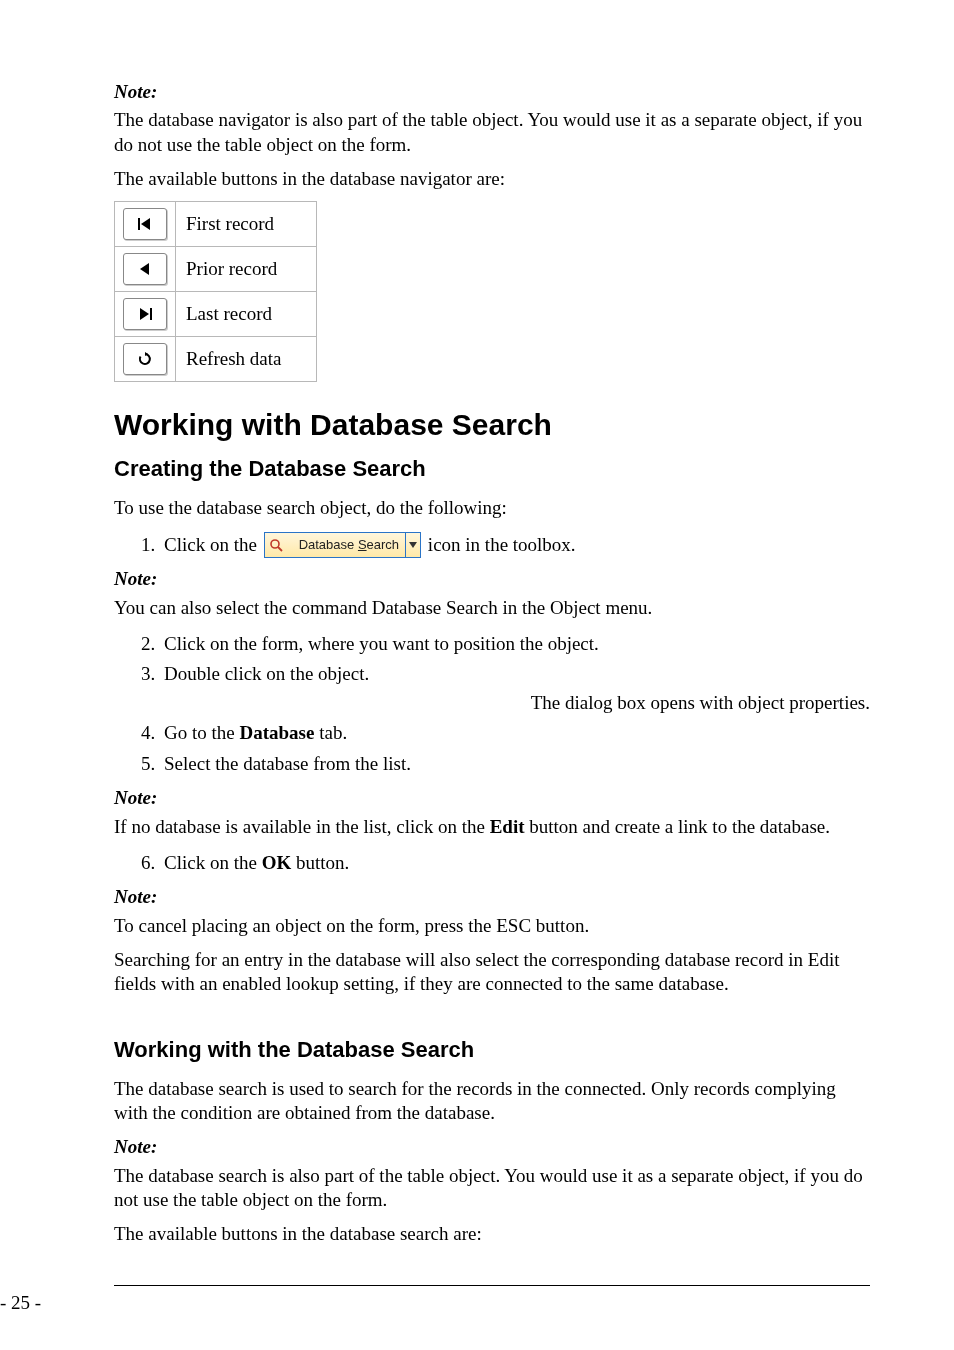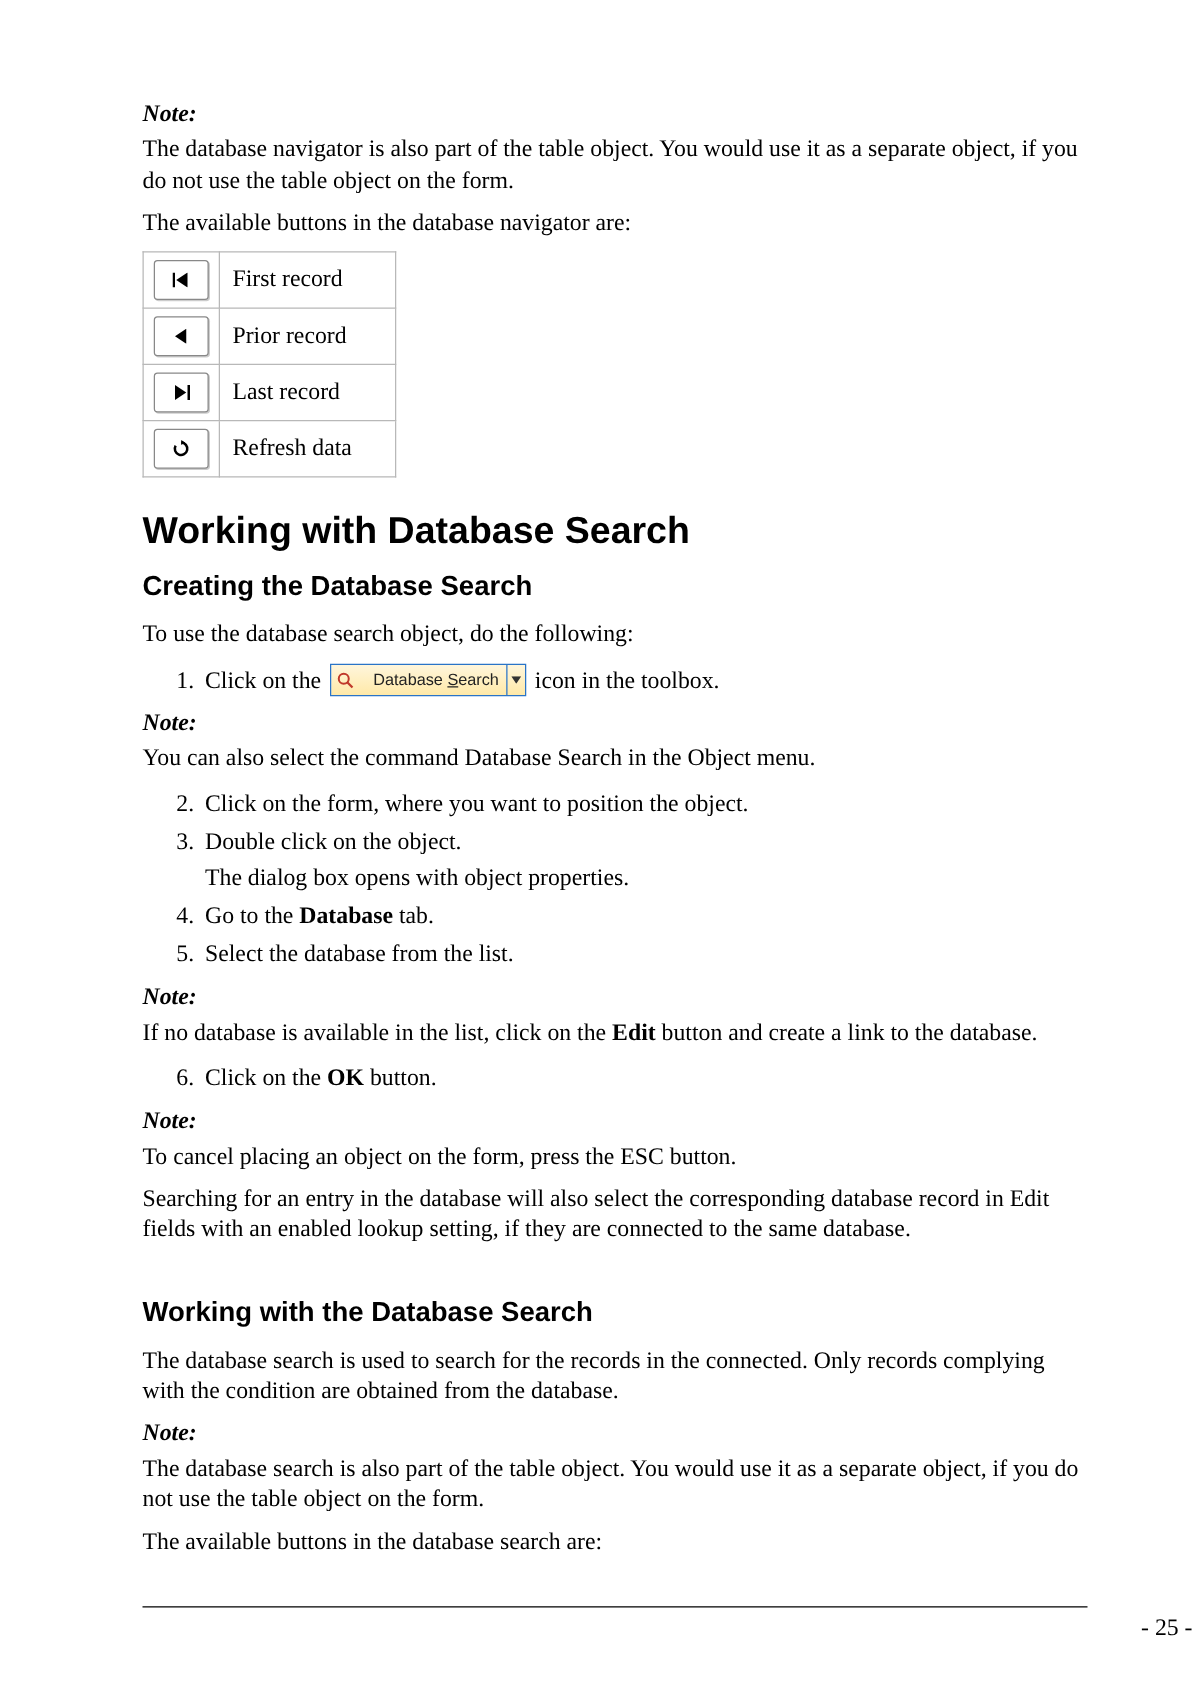--- a/index.html
+++ b/index.html
@@ -81,20 +81,21 @@
     margin: 4px 0 8px 0;
     padding-left: 46px;
     line-height: 1.5;
   }
   ol.steps li {
     margin-bottom: 2px;
     padding-left: 4px;
   }
   .sub-indent {
     display: block;
+    text-align: right;
   }
 
   
   .ds-chip {
     display: inline-flex;
     align-items: stretch;
     vertical-align: middle;
     height: 24px;
     border: 1px solid #2a74c7;
     background: linear-gradient(#fff6dc, #ffe9a8);
@@ -130,21 +131,21 @@
     position: absolute;
     left: 114px;
     right: 84px;
     bottom: 64px;
     border-top: 1.5px solid #000;
   }
   .page-num {
     position: absolute;
     left: 0; right: 0;
     bottom: 36px;
-    text-align: right;
+    text-align: left;
     font-size: 19px;
   }
 </style>
 </head>
 <body>
 
 <div class="page">
 
   <p class="tight"><span class="note-label">Note:</span></p>
   <p> The database navigator is also part of the table object. You would use it as a separate object, if you do not use the table object on the form.</p>

